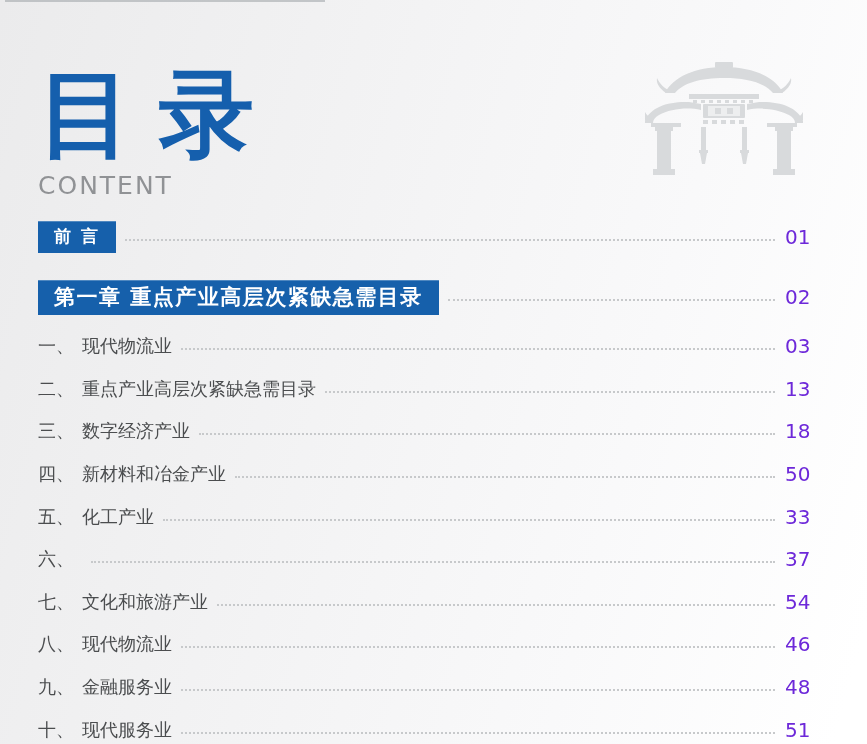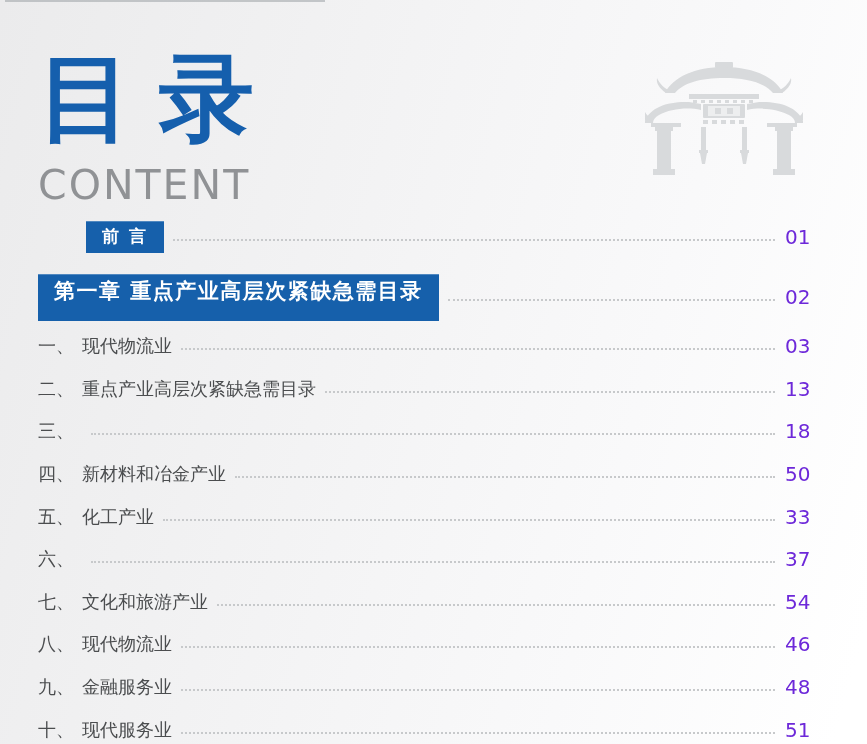--- a/index.html
+++ b/index.html
@@ -15,36 +15,36 @@
     position: absolute;
     top: 0; left: 5px;
     width: 320px; height: 2px;
     background: #a9adb0;
     opacity: 0.65;
   }
   
   .header {
     position: absolute;
     left: 38px;
-    top: 50px;
+    top: 66px;
   }
   .page-title {
     font-size: 95px;
     line-height: 1.02;
     font-weight: 700;
     color: #155fad;
     letter-spacing: 26px;
     margin: 0;
     white-space: nowrap;
   }
   .page-subtitle {
-    font-size: 41px;
+    font-size: 25px;
     color: #909295;
     letter-spacing: 2px;
-    margin-top: 14px;
+    margin-top: 8px;
     font-weight: 400;
   }
   
   .archway {
     position: absolute;
     left: 645px;
     top: 56px;
     width: 158px;
     height: 122px;
     opacity: 0.9;
@@ -65,26 +65,25 @@
     background: #1660ab;
     color: #ffffff;
     font-weight: 700;
     white-space: nowrap;
     box-shadow: inset 0 1px 0 rgba(255,255,255,0.25);
   }
   .badge-preface {
     font-size: 17px;
     letter-spacing: 2px;
     padding: 4px 16px 5px 16px;
-    margin-left: 48px;
   }
   .badge-chapter {
     font-size: 21px;
     letter-spacing: 1.5px;
-    padding: 3px 16px 16px 16px;
+    padding: 3px 16px 4px 16px;
   }
   .row-preface { height: 29px; }
   .row-chapter { height: 30px; margin-top: 31px; }
   .toc-items { margin-top: 13px; }
   .toc-item {
     display: flex;
     align-items: center;
     height: 42.6px;
     font-size: 18px;
     color: #4b4d4f;
@@ -197,20 +196,21 @@
 
   <div class="toc-item">
     <span class="toc-num">二、</span>
     <span class="toc-label">重点产业高层次紧缺急需目录</span>
     <span class="leader"></span>
     <span class="pagenum">13</span>
   </div>
 
   <div class="toc-item">
     <span class="toc-num">三、</span>
+    <span class="toc-label">数字经济产业</span>
     <span class="leader"></span>
     <span class="pagenum">18</span>
   </div>
 
   <div class="toc-item">
     <span class="toc-num">四、</span>
     <span class="toc-label">新材料和冶金产业</span>
     <span class="leader"></span>
     <span class="pagenum">50</span>
   </div>

